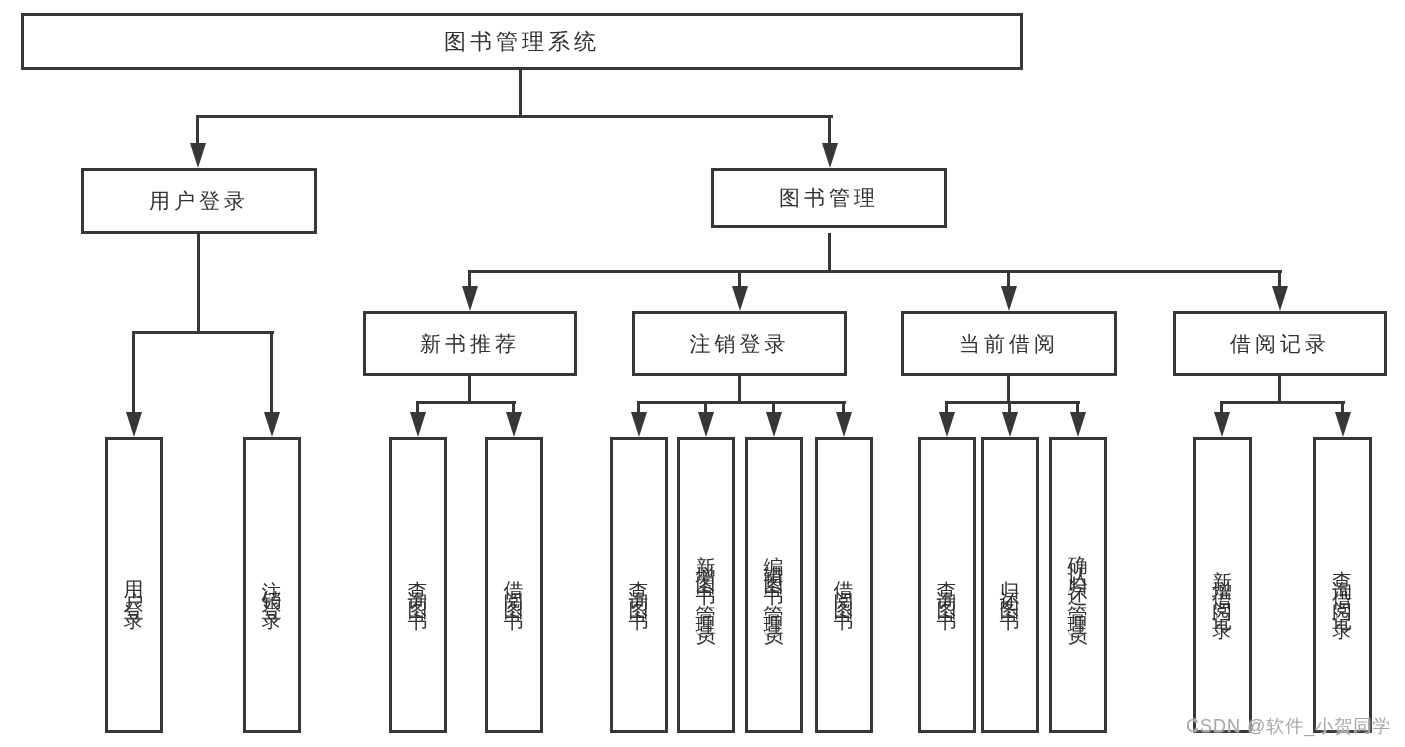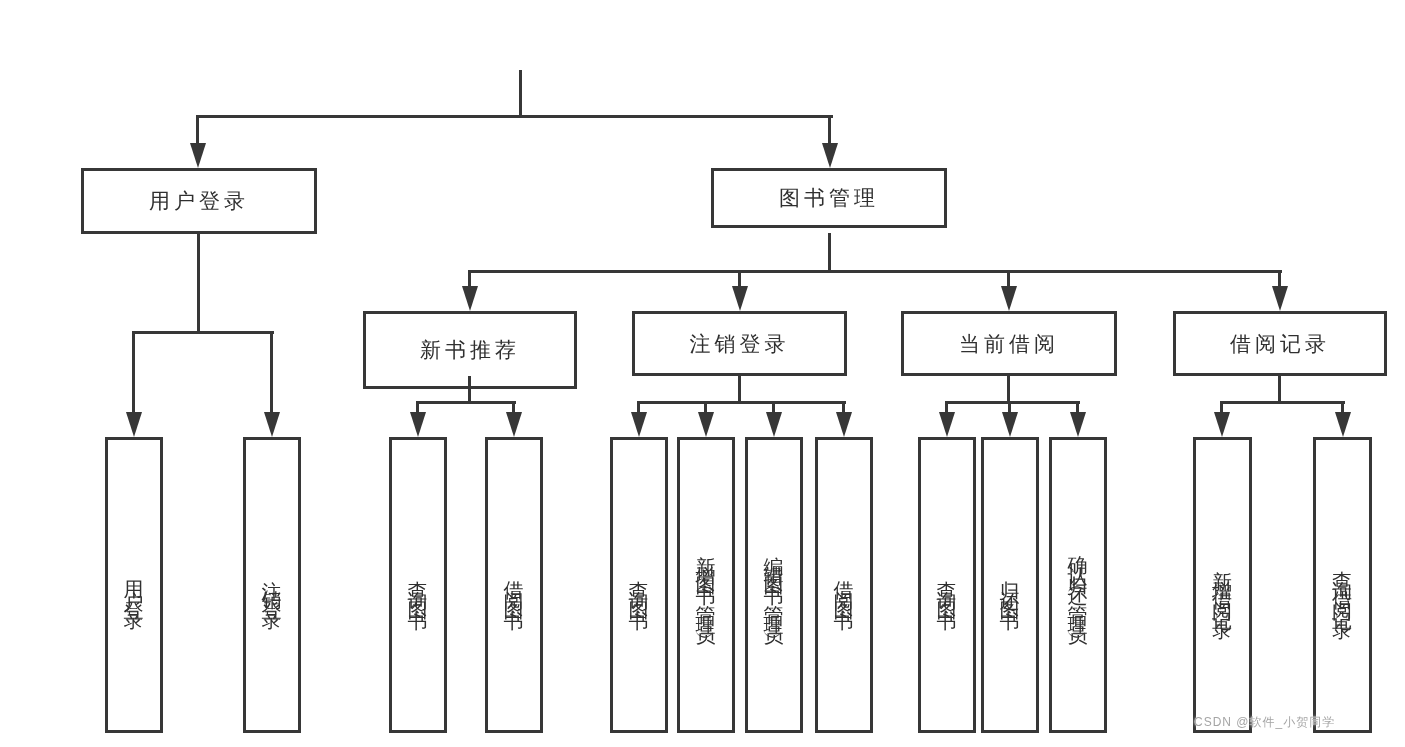--- a/index.html
+++ b/index.html
@@ -53,40 +53,40 @@
     position: absolute;
     width: 0; height: 0;
     border-left: 8px solid transparent;
     border-right: 8px solid transparent;
     border-top: 25px solid #373737;
   }
   .watermark {
     position: absolute;
     left: 1186px;
     top: 714px;
-    font-size: 12px;
+    font-size: 18px;
     letter-spacing: 1px;
     color: #a5a5a5;
     text-shadow: 0 0 3px rgba(255,255,255,0.95), 0 0 1px rgba(255,255,255,0.9);
     z-index: 5;
     white-space: nowrap;
-    margin-left: 8px;
   }
 </style>
 </head>
 <body>
 
 <div class="canvas">
 
+  <div class="node root" style="left:21px; top:13px; width:1002px; height:57px;">图书管理系统</div>
 
   <div class="node" style="left:81px; top:168px; width:236px; height:66px;">用户登录</div>
 
   <div class="node" style="left:711px; top:168px; width:236px; height:60px;">图书管理</div>
 
-  <div class="node" style="left:363px; top:311px; width:214px; height:78px;">新书推荐</div>
+  <div class="node" style="left:363px; top:311px; width:214px; height:65px;">新书推荐</div>
 
   <div class="node" style="left:632px; top:311px; width:215px; height:65px;">注销登录</div>
 
   <div class="node" style="left:1173px; top:311px; width:214px; height:65px;">借阅记录</div>
 
   <div class="node" style="left:901px; top:311px; width:216px; height:65px;">当前借阅</div>
 
   <div class="leaf" style="left:105px; width:58px;">
     <span>用户登录</span>
     </div>

